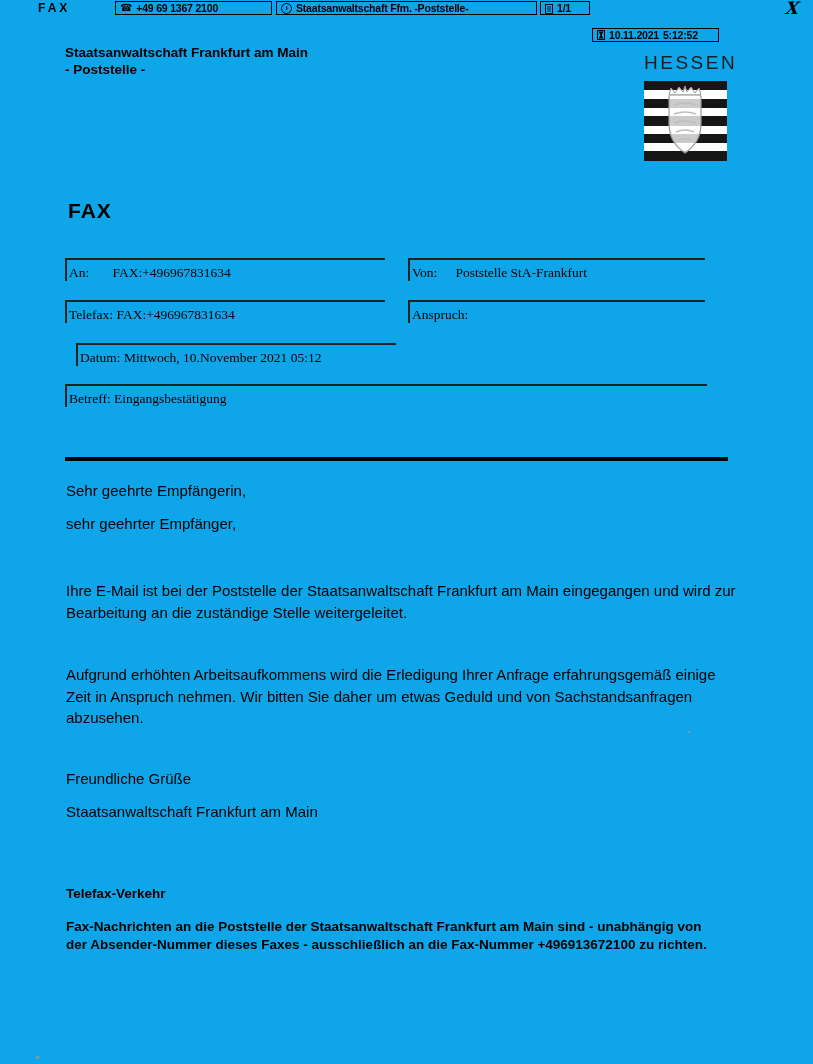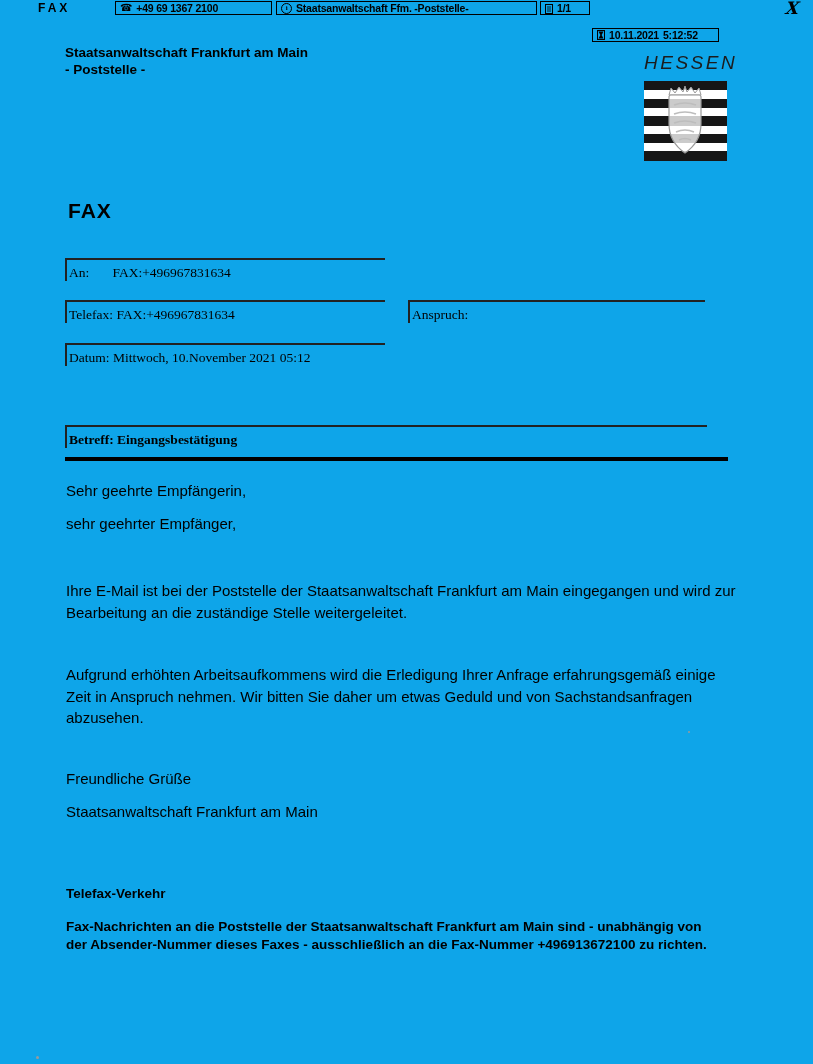--- a/index.html
+++ b/index.html
@@ -42,21 +42,20 @@
   .letterhead {
     position:absolute; left:65px; top:44px;
     font-size:13.5px; font-weight:bold; line-height:17px;
   }
 
   
   .logo { position:absolute; left:644px; top:52px; width:84px; }
   .logo-text {
     font-size:19px; letter-spacing:2.5px; color:#1c1c1c; font-weight:400;
     white-space:nowrap;
-    font-style:italic;
   }
   .emblem {
     position:relative; margin-top:7px; width:83px; height:80px;
     background:repeating-linear-gradient(to bottom, #161616 0 9.5px, #ffffff 9.5px 17.6px);
   }
   .emblem svg { position:absolute; left:16px; top:3px; }
 
   
   .doc-title {
     position:absolute; left:68px; top:199px;
@@ -72,22 +71,22 @@
   }
   .cell::before {
     content:""; position:absolute; left:0; top:0; width:1.5px; height:21px;
     background:#222;
   }
   .cell .lbl { display:inline-block; min-width:40px; }
   .cell-an      { left:65px;  top:258px; width:320px; }
   .cell-von     { left:408px; top:258px; width:297px; }
   .cell-telefax { left:65px;  top:300px; width:320px; }
   .cell-telefon { left:408px; top:300px; width:297px; }
-  .cell-datum   { left:65px;  top:343px; width:320px; }
-  .cell-betreff { left:65px;  top:425px; width:642px; font-weight:bold; }
+  .cell-datum   { left:76px;  top:343px; width:320px; }
+  .cell-betreff { left:65px;  top:384px; width:642px; font-weight:normal; }
 
   .thick-rule {
     position:absolute; left:65px; top:457px; width:663px; height:3.5px;
     background:#000;
   }
 
   
   .body-text {
     position:absolute; left:66px; width:670px;
     font-size:15px; line-height:21.5px;
@@ -166,20 +165,24 @@
       </svg>
     </div>
   </div>
 
   <div class="doc-title">FAX</div>
 
   <div class="cell cell-an">
     <span class="lbl">An:</span>
     <span>FAX:+496967831634</span>
   </div>
+  <div class="cell cell-von">
+    <span class="lbl">Von:</span>
+    <span>Poststelle StA-Frankfurt</span>
+  </div>
   <div class="cell cell-telefax">
     <span class="lbl">Telefax:</span>
     <span>FAX:+496967831634</span>
   </div>
   <div class="cell cell-telefon">
     <span class="lbl">Anspruch:</span>
     <span></span>
   </div>
   <div class="cell cell-datum">
     <span class="lbl">Datum:</span>

